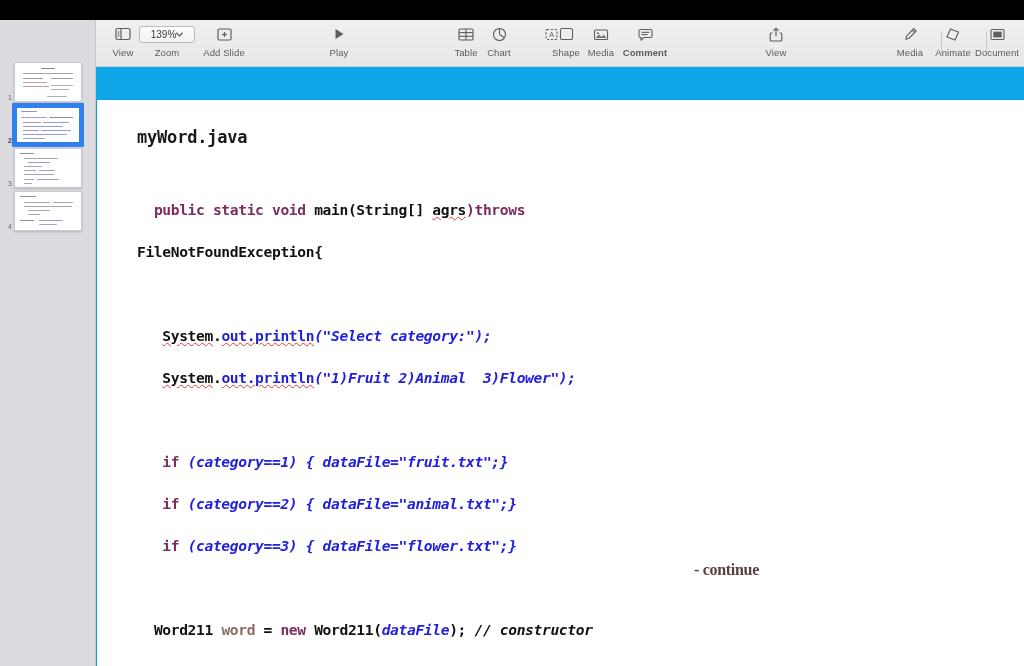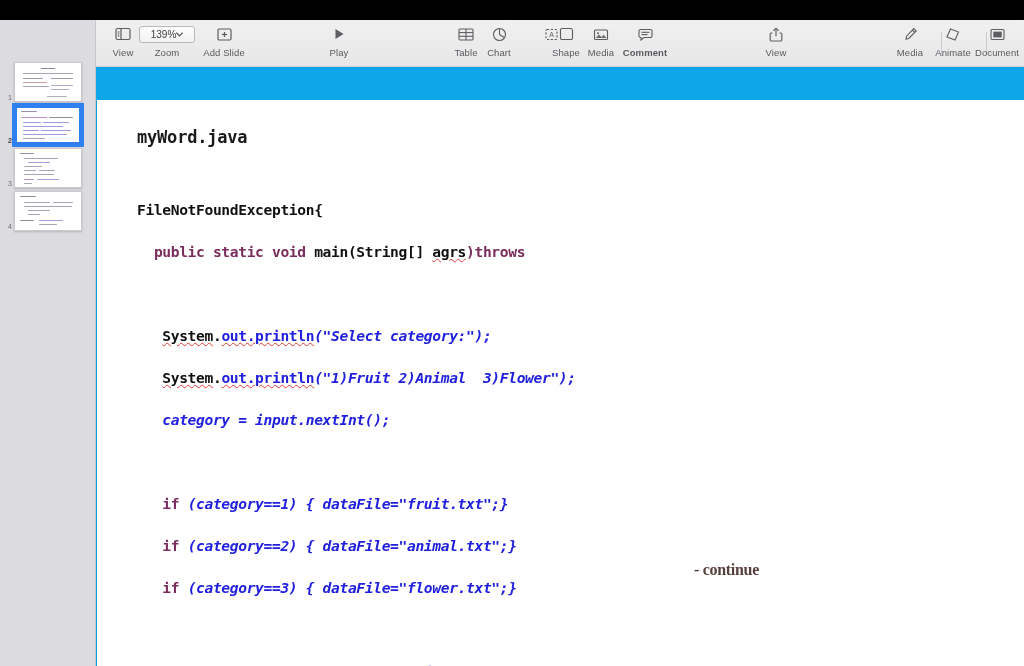--- a/index.html
+++ b/index.html
@@ -418,26 +418,25 @@
   </div>
 
 </div>
 
 <div class="workspace">
   <div class="slide-canvas">
 
     <div class="slide-title">myWord.java</div>
 
     <div class="code-block">
+<div class="code-line">  <span class="kw">public static void </span><span class="blk">main(String[] </span><span class="blk sq">agrs</span><span class="kw">)throws</span></div>
 <div class="code-line"><span class="blk">FileNotFoundException{</span></div>
-<div class="code-line">  <span class="kw">public static void </span><span class="blk">main(String[] </span><span class="blk sq">agrs</span><span class="kw">)throws</span></div>
 <div class="code-line"> </div>
 <div class="code-line">   <span class="blk sq">System</span><span class="blk">.</span><span class="blu-u sq">out.println</span><span class="str">("Select category:");</span></div>
 <div class="code-line">   <span class="blk sq">System</span><span class="blk">.</span><span class="blu-u sq">out.println</span><span class="str">("1)Fruit 2)Animal  3)Flower");</span></div>
-<div class="code-line">   <span class="blu">category = input.nextInt();</span></div>
 <div class="code-line"> </div>
 <div class="code-line">   <span class="kw">if </span><span class="blu">(category==1) { dataFile="fruit.txt";}</span></div>
 <div class="code-line">   <span class="kw">if </span><span class="blu">(category==2) { dataFile="animal.txt";}</span></div>
 <div class="code-line">   <span class="kw">if </span><span class="blu">(category==3) { dataFile="flower.txt";}</span></div>
 <div class="code-line"> </div>
 <div class="code-line">  <span class="blk">Word211 </span><span class="tan">word</span><span class="blk"> = </span><span class="kw">new </span><span class="blk">Word211(</span><span class="blu">dataFile</span><span class="blk">); </span><span class="blk ital">// constructor</span></div>
 
 
 
 

